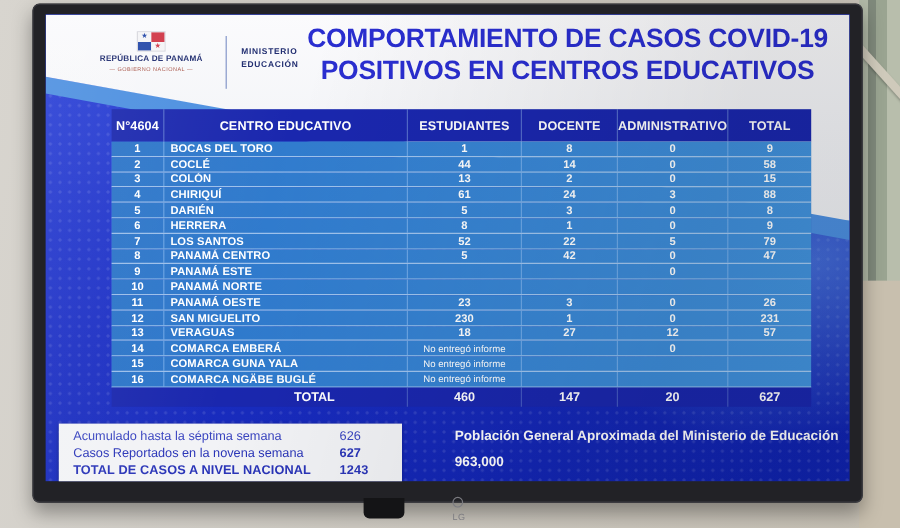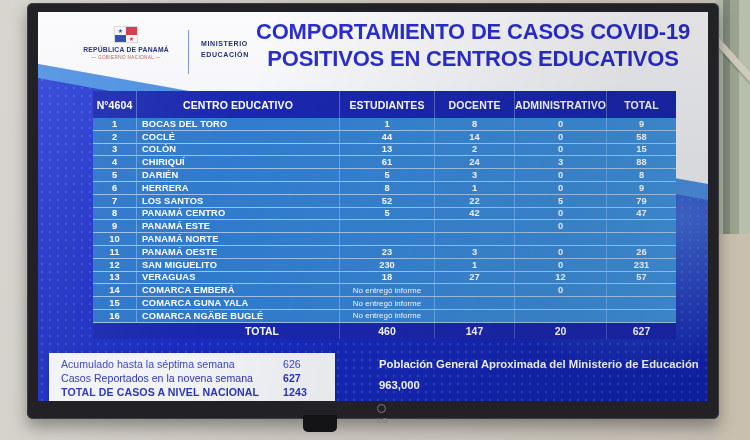--- a/index.html
+++ b/index.html
@@ -17,21 +17,21 @@
   .wall-right-lower{right:0;top:234px;width:34px;height:206px;background:#c8bfae;z-index:1;}
   .cable-arc{left:588px;top:-26px;width:92px;height:50px;border:6px solid #45443e;border-radius:50%;
     clip-path:inset(52% 0 0 0);z-index:1;}
   .rod{left:703px;top:66px;width:80px;height:7px;background:#cfcabb;transform:rotate(48deg);
     box-shadow:0 1px 2px rgba(0,0,0,.25);z-index:1;}
 
   
   .tv{left:27px;top:3px;width:692px;height:416px;background:#222226;border-radius:6px;z-index:2;
     box-shadow:0 8px 16px rgba(0,0,0,.35), inset 0 0 0 1px #3c3c42;}
   .tv-nub{left:276px;top:412px;width:34px;height:17px;background:#141416;border-radius:0 0 5px 5px;}
-  .lg-badge{left:350px;top:401px;display:flex;align-items:flex-start;gap:3px;color:#7b7b80;font-size:7.5px;letter-spacing:.5px;flex-direction:column;}
+  .lg-badge{left:350px;top:411px;display:flex;align-items:flex-start;gap:3px;color:#7b7b80;font-size:7.5px;letter-spacing:.5px;flex-direction:column;}
   .lg-circle{width:7px;height:7px;border:1px solid #7b7b80;border-radius:50%;display:inline-block;}
 
   
   .screen{left:11px;top:9px;width:670px;height:389px;overflow:hidden;
     background:linear-gradient(160deg,#2a41da 0%,#1c2fc4 45%,#0f22ae 100%);}
   .dots{inset:0;background-image:radial-gradient(circle, rgba(255,255,255,.11) 1px, transparent 1.7px);
     background-size:8px 8px;}
   .curve-light{left:410px;top:40px;width:460px;height:330px;transform:rotate(-22deg);
     background:radial-gradient(ellipse at center, rgba(120,185,245,.45) 0%, rgba(120,185,245,0) 62%);}
   .accent-band{left:0;top:0;width:670px;height:192px;background:#4c8fe0;

